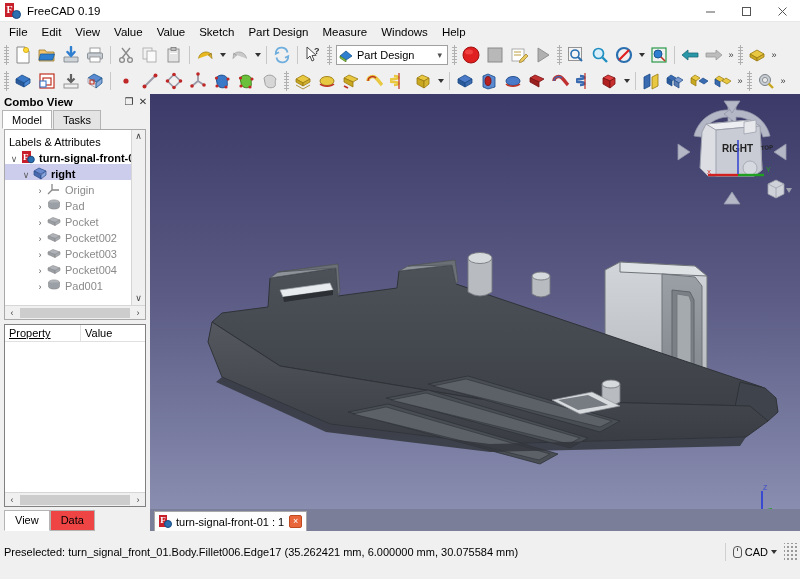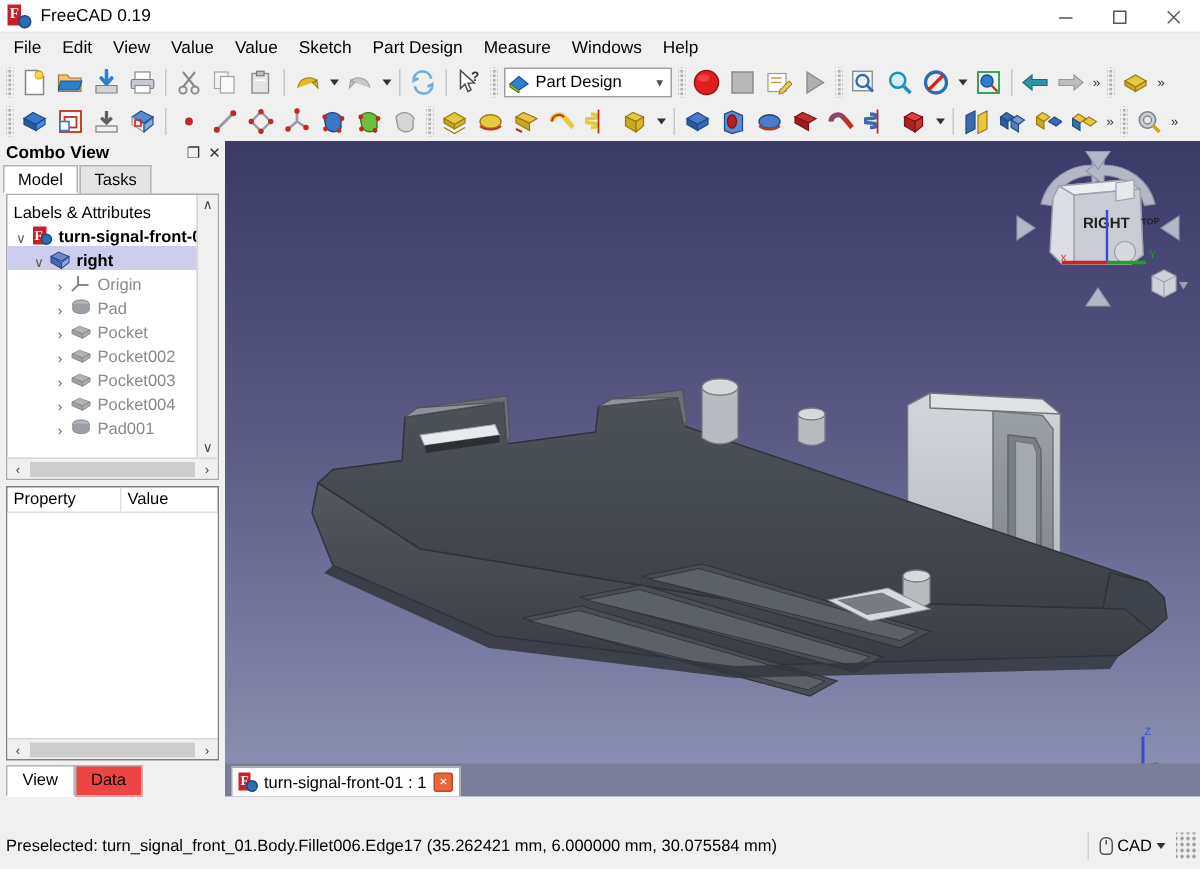--- a/index.html
+++ b/index.html
@@ -134,21 +134,21 @@
     display: flex; align-items: center; position: relative;
   }
   .hbar .ar { width: 14px; text-align: center; font-size: 9px; color: #444; }
   .hbar .thumb { flex: 1; height: 10px; background: #cdcdcd; margin: 0 1px; }
 
   .propbox {
     margin: 4px 4px 0 4px; background: #fff; border: 1px solid #808080;
     height: 198px; display: flex; flex-direction: column;
   }
   .prophdr { display: flex; height: 17px; border-bottom: 1px solid #e0e0e0; }
-  .prophdr .c1 { width: 76px; padding: 2px 0 0 4px; font-size: 11px; border-right: 1px solid #e0e0e0; }
+  .prophdr .c1 { width: 76px; padding: 2px 0 0 4px; font-size: 11px; border-right: 1px solid #e0e0e0; text-decoration: underline; }
   .prophdr .c2 { padding: 2px 0 0 4px; font-size: 11px; }
   .propbody { flex: 1; background: #fff; }
 
   .bottabs { display: flex; padding-left: 4px; margin-top: 3px; }
   .btab {
     padding: 2px 10px; font-size: 11px; background: #ef4444;
     border: 1px solid #b4b4b4; color: #000; line-height: 15px;
   }
   .btab.active { background: #fff; border-bottom-color: #fff; }
 
@@ -180,21 +180,21 @@
     border-radius: 50%; background: #2a6fb0; border: 1.5px solid #1a4a80;
   }
   .vtab .cl {
     width: 13px; height: 13px; margin-left: 5px; background: #e8663a;
     border: 1px solid #c04a20; border-radius: 2px; color: #fff; font-size: 9px;
     line-height: 11px; text-align: center; flex: none;
   }
 
   
   .statusbar {
-    position: absolute; left: 0; right: 0; bottom: 4px; height: 22px;
+    position: absolute; left: 0; right: 0; bottom: 16px; height: 22px;
     background: #f0f0f0; display: flex; align-items: center;
     font-size: 11px; color: #000;
   }
   .statusbar .msg { padding-left: 4px; flex: 1; white-space: nowrap; }
   .statusbar .cadbox {
     display: flex; align-items: center; gap: 3px; padding: 0 7px;
     border-left: 1px solid #d0d0d0; height: 18px;
   }
   .statusbar .dimbox {
     padding: 0 8px; border-left: 1px solid #d0d0d0; height: 18px;

